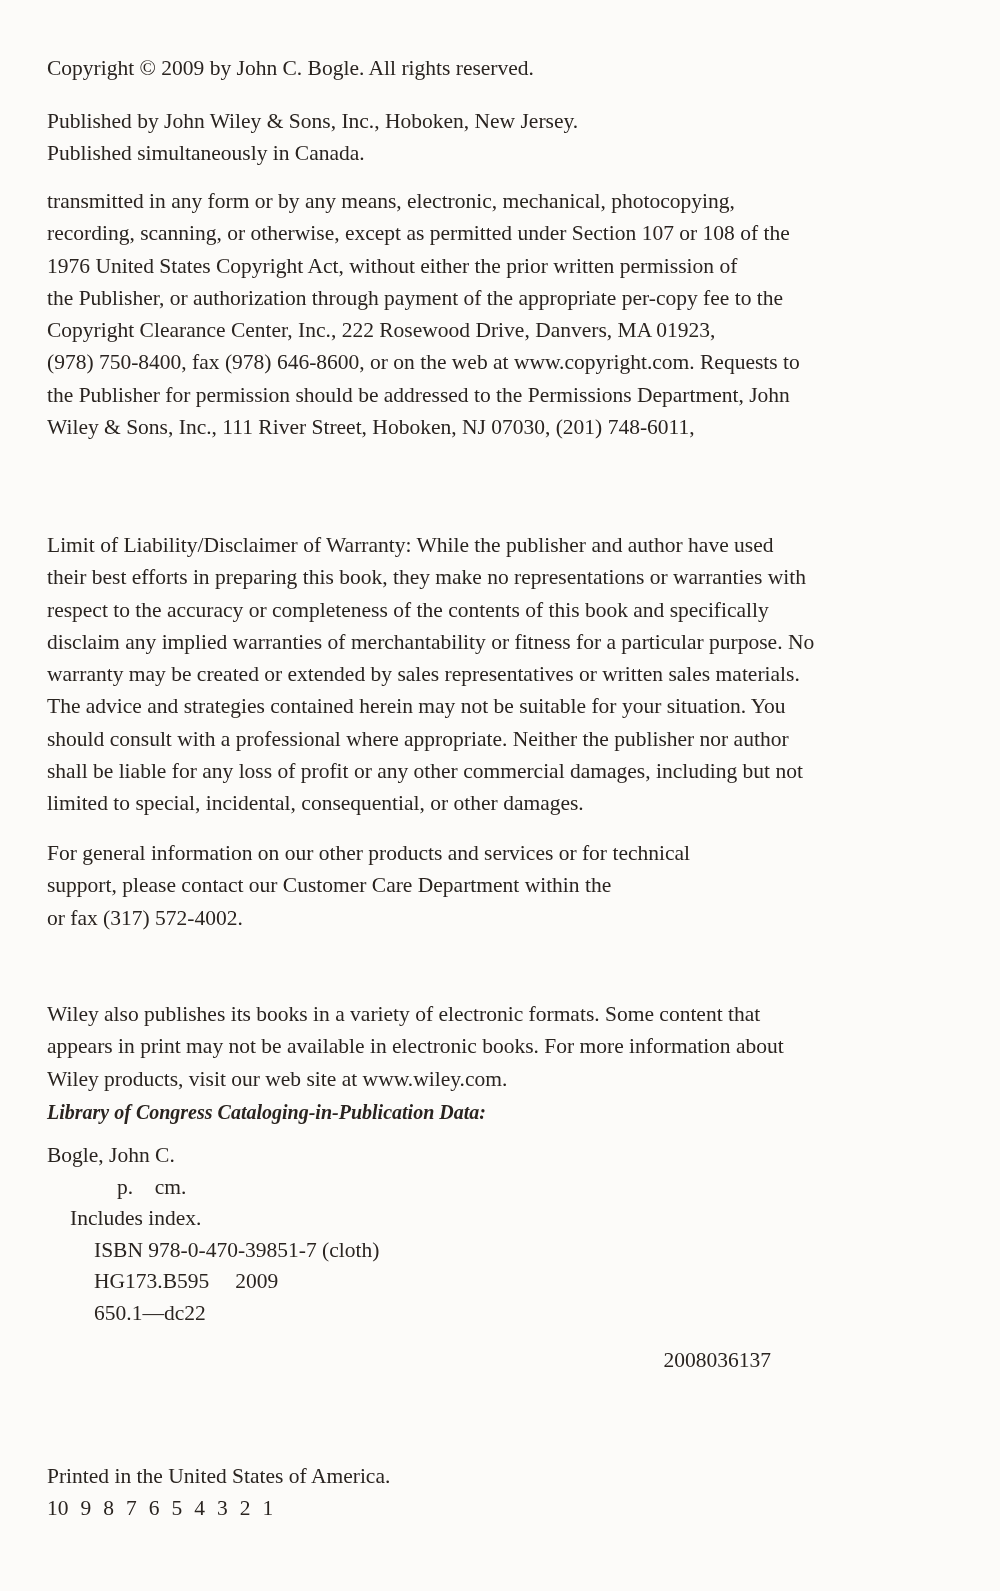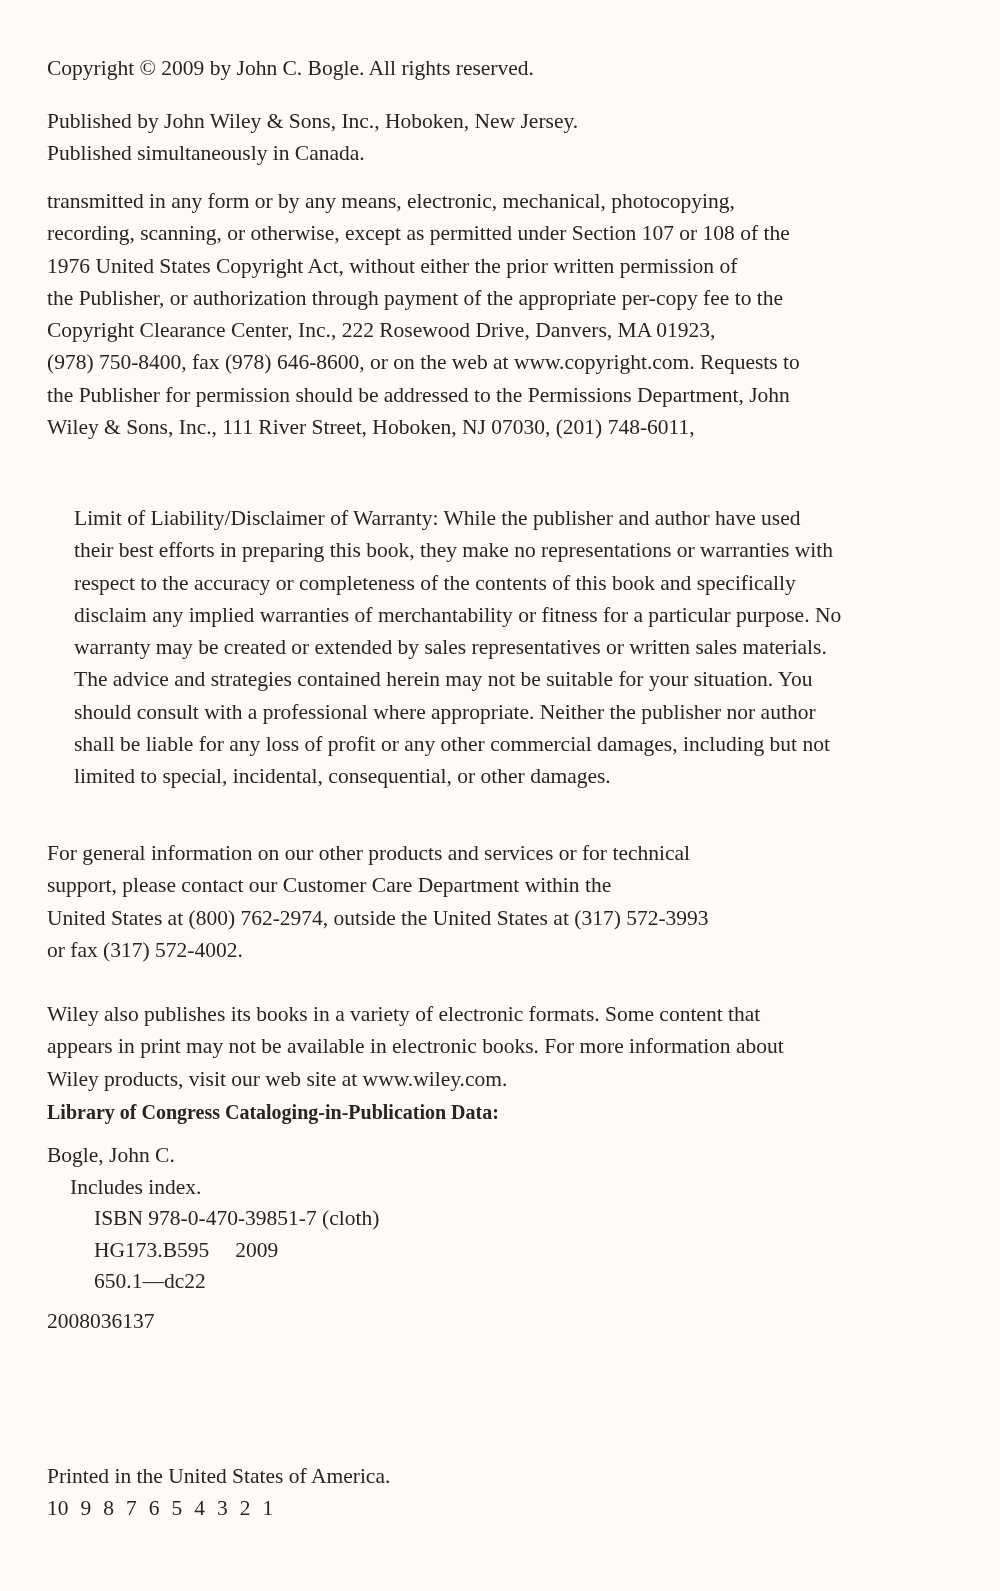--- a/index.html
+++ b/index.html
@@ -18,35 +18,35 @@
       top: 52px;
       width: 900px;
       font-size: 21.5px;
       line-height: 32.3px;
     }
     .para { margin: 0; }
     .line { display: block; white-space: nowrap; }
     .p-copyright { position: absolute; top: 0; }
     .p-published { position: absolute; top: 53px; }
     .p-rights { position: absolute; top: 133px; }
-    .p-liability { position: absolute; top: 450px; margin-left: 27px; }
+    .p-liability { position: absolute; top: 477px; }
     .p-info { position: absolute; top: 785px; }
     .p-electronic { position: absolute; top: 946px; }
     .cip-heading {
       position: absolute; top: 1044px;
-      font-weight: bold;
+      font-style: italic; font-weight: bold;
       font-size: 20px;
     }
     .cip { position: absolute; top: 1088px; width: 730px; }
     .cip .line { line-height: 31.5px; }
     .ind1 { padding-left: 47px; }
     .ind2 { padding-left: 70px; }
     .ind0b { padding-left: 23px; }
     .ind1b { padding-left: 47px; }
-    .lccn { text-align: left; padding-right: 6px; margin-top: 8px; }
+    .lccn { text-align: right; padding-right: 6px; margin-top: 16px; }
     .subjects span { margin-right: 18px; }
     .cls span { margin-right: 26px; }
     .p-printed { position: absolute; top: 1408px; }
     .printline { letter-spacing: 0; }
     .printline span { display: inline-block; margin-right: 12px; }
   </style>
 </head>
 <body>
 
 <div class="page">
@@ -79,34 +79,34 @@
     <span class="line">warranty may be created or extended by sales representatives or written sales materials.</span>
     <span class="line">The advice and strategies contained herein may not be suitable for your situation. You</span>
     <span class="line">should consult with a professional where appropriate. Neither the publisher nor author</span>
     <span class="line">shall be liable for any loss of profit or any other commercial damages, including but not</span>
     <span class="line">limited to special, incidental, consequential, or other damages.</span>
   </p>
 
   <p class="para p-info">
     <span class="line">For general information on our other products and services or for technical</span>
     <span class="line">support, please contact our Customer Care Department within the</span>
-    <span class="line">United States at (800) 762-2974, outside the United States at (317) 572-3993</span>
     <span class="line">or fax (317) 572-4002.</span>
   </p>
 
   <p class="para p-electronic">
     <span class="line">Wiley also publishes its books in a variety of electronic formats. Some content that</span>
     <span class="line">appears in print may not be available in electronic books. For more information about</span>
     <span class="line">Wiley products, visit our web site at www.wiley.com.</span>
   </p>
 
   <div class="cip-heading">Library of Congress Cataloging-in-Publication Data:</div>
 
   <div class="cip">
     <span class="line">Bogle, John C.</span>
+    <span class="line ind2" style="white-space:pre;">p.    cm.</span>
     <span class="line ind0b">Includes index.</span>
     <span class="line ind1b">ISBN 978-0-470-39851-7 (cloth)</span>
     <span class="line ind1b cls">
       <span>HG173.B595</span><span>2009</span>
     </span>
     <span class="line ind1b">650.1—dc22</span>
     <span class="line lccn">2008036137</span>
   </div>
 
   <p class="para p-printed">

